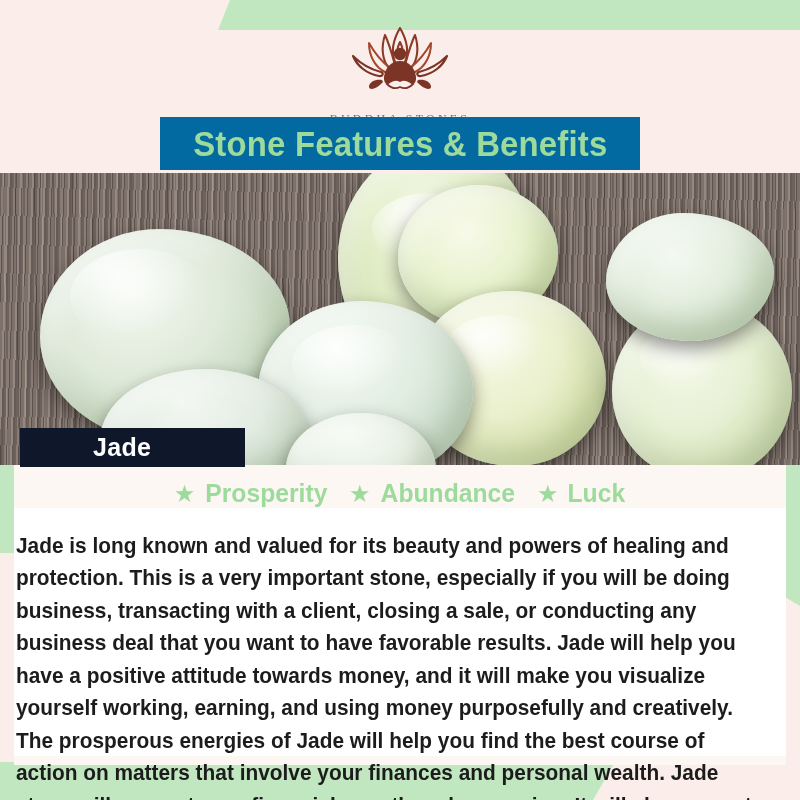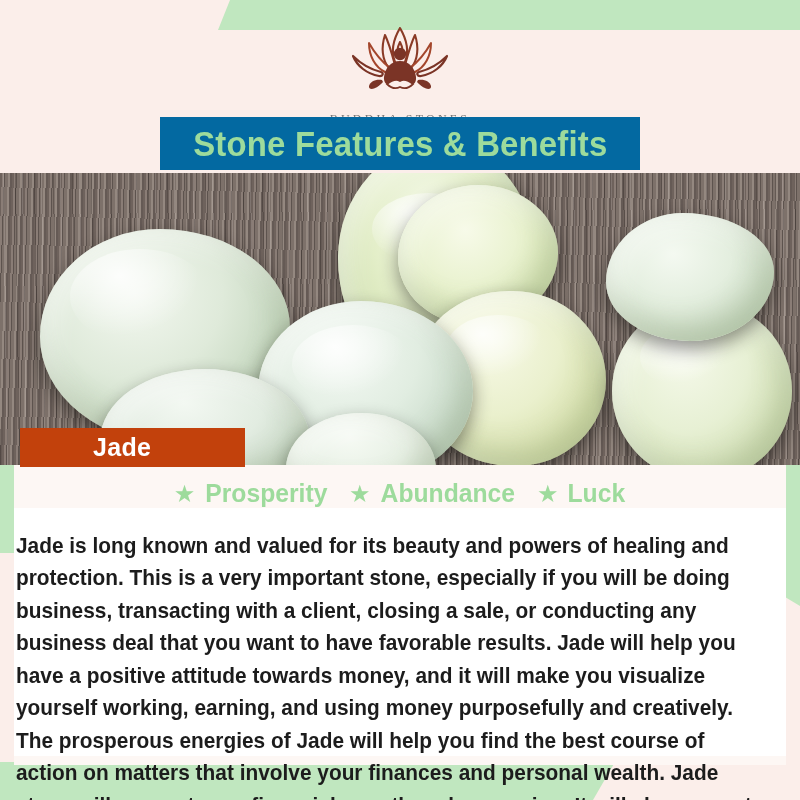--- a/index.html
+++ b/index.html
@@ -174,21 +174,21 @@
     background: radial-gradient(ellipse at 35% 28%, rgba(255,255,255,0.85) 0%, rgba(255,255,255,0.0) 62%);
   }
 
   
   #jade-band {
     position: absolute;
     top: 428px;
     left: 20px;
     width: 225px;
     height: 39px;
-    background: #c2410c;
+    background: #0f172a;
     z-index: 5;
     display: flex;
     align-items: center;
   }
   #jade-label {
     margin-left: 73px;
     font-size: 25px;
     font-weight: bold;
     color: #ffffff;
     letter-spacing: 0.3px;

